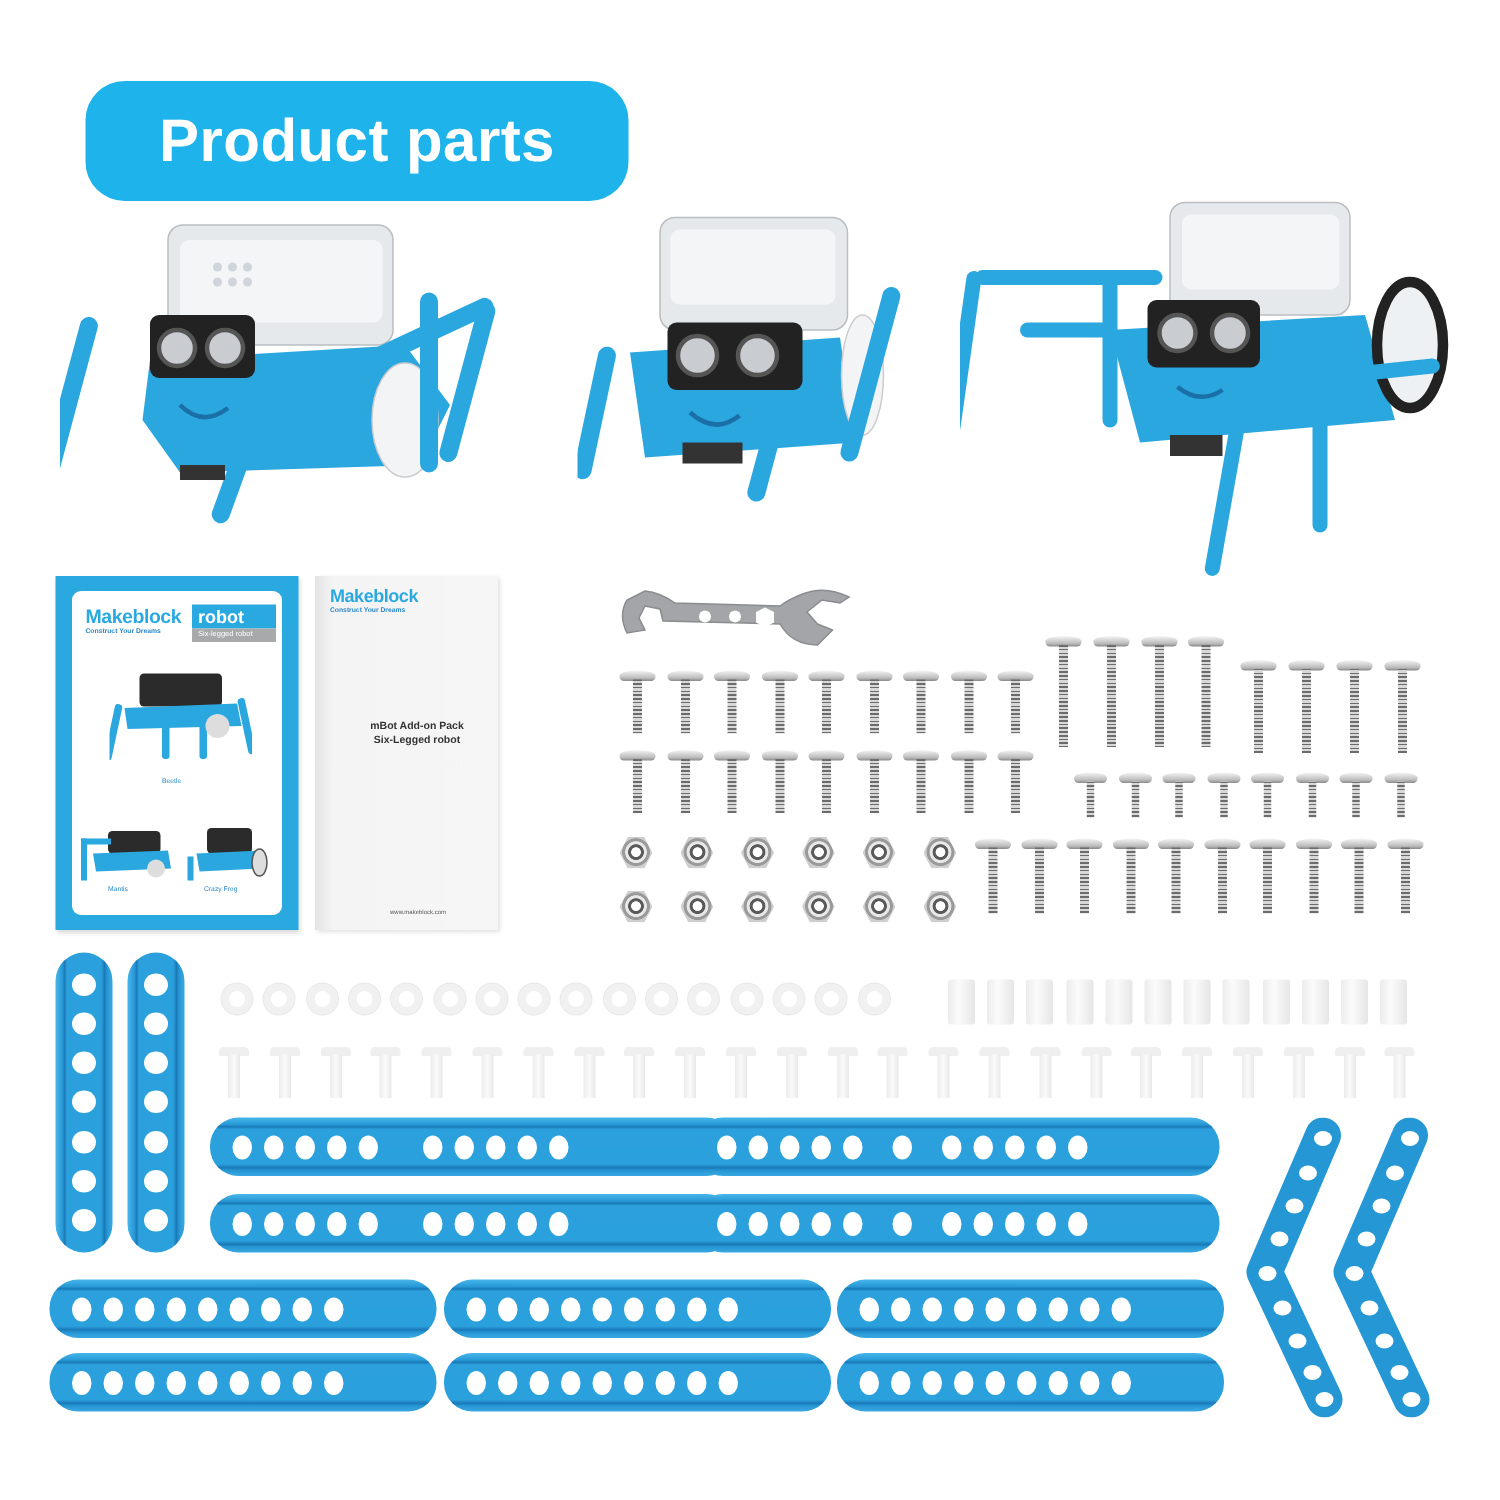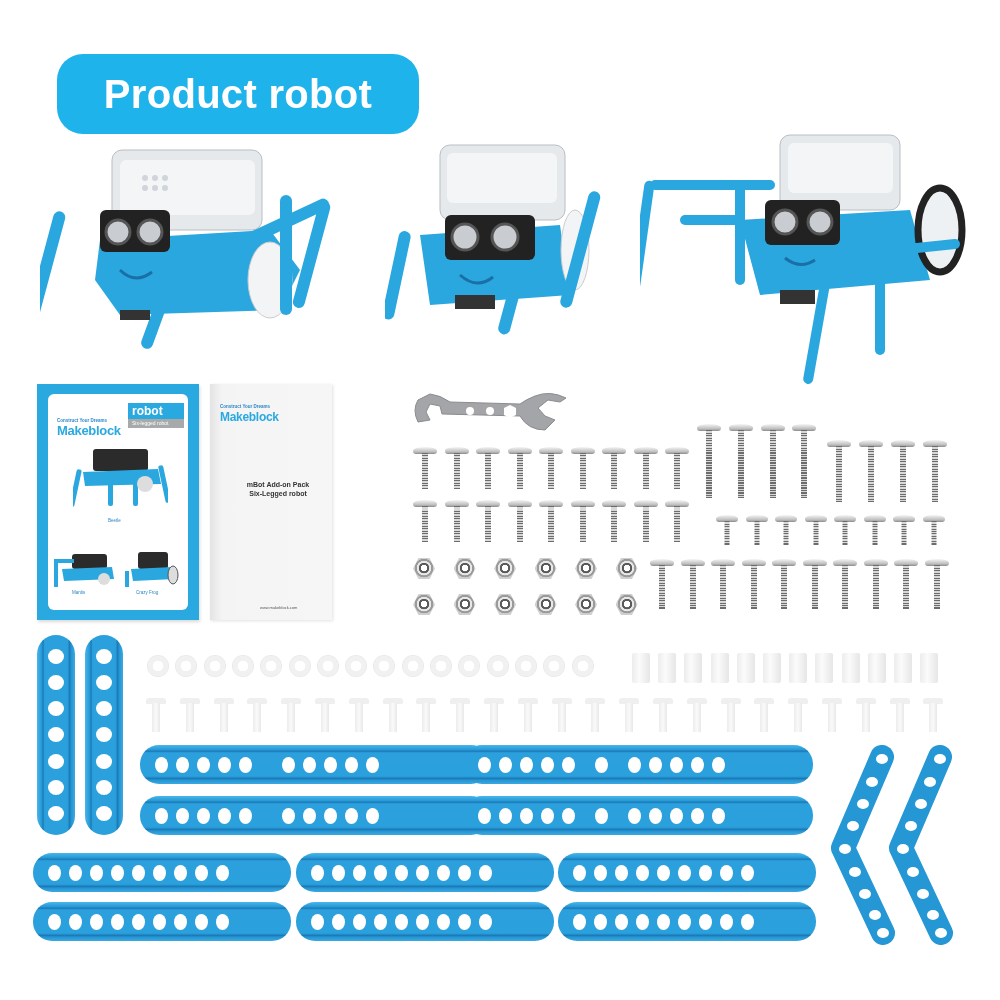--- a/index.html
+++ b/index.html
@@ -19,21 +19,21 @@
 
   
   .booklet-blue {
     position: absolute; left: 37px; top: 384px; width: 162px; height: 236px;
     background: #2aa9e0; padding: 10px 11px;
     box-shadow: 1px 2px 3px rgba(0,0,0,0.15);
   }
   .booklet-blue .inner {
     width: 100%; height: 100%; background: #fff; border-radius: 6px; position: relative;
   }
-  .mb-logo { position: absolute; font-weight: bold; font-size: 13px; line-height: 13px; letter-spacing: -0.3px; margin-top: 20px; }
+  .mb-logo { position: absolute; font-weight: bold; font-size: 13px; line-height: 13px; letter-spacing: -0.3px; }
   .mb-logo .l1 { color: #2aa9e0; }
   .mb-tag { position: absolute; font-size: 4.5px; color: #2a87c7; font-weight: bold; }
   .mbot-box {
     position: absolute; left: 80px; top: 9px; width: 56px; height: 16px;
     background: #2aa9e0; color: #fff; font-size: 12px; font-weight: bold;
     padding-left: 4px; line-height: 16px;
   }
   .mbot-box small { font-size: 4px; vertical-align: top; line-height: 6px; display: inline-block; margin-left: 2px; margin-top: 3px; }
   .mbot-sub {
     position: absolute; left: 80px; top: 25px; width: 56px; height: 9px;
@@ -70,21 +70,21 @@
   .beam-v { position: absolute; width: 38px; border-radius: 19px;
     background: linear-gradient(90deg,#47b6ea 0%,#2799d6 12%,#1b79b8 16%,#2ba0dc 20%,#2aa0dc 80%,#1b79b8 86%,#2595d2 90%,#3aa9e2 100%);
     display: flex; flex-direction: column; align-items: center; padding: 14px 0; }
   .hole { width: 13px; height: 16px; border-radius: 50%; background: #fff; flex: 0 0 auto; }
   .beam-v .hole { width: 16px; height: 15px; }
   .gap { flex: 0 0 auto; }
 </style>
 </head>
 <body>
 
-<div class="title-pill">Product robot</div>
+<div class="title-pill">Product parts</div>
 
 <div class="robot" style="left:40px;top:140px;width:330px;height:210px;">
   <svg viewBox="0 0 330 210">
     <rect x="72" y="10" width="150" height="80" rx="10" fill="#e6e9ec" stroke="#b9bec3"></rect>
     <rect x="80" y="20" width="135" height="55" rx="6" fill="#f3f5f7"></rect>
     <g fill="#cfd5da">
         <circle cx="105" cy="38" r="3"></circle>
         <circle cx="115" cy="38" r="3"></circle>
         <circle cx="125" cy="38" r="3"></circle>
         <circle cx="105" cy="48" r="3"></circle>

